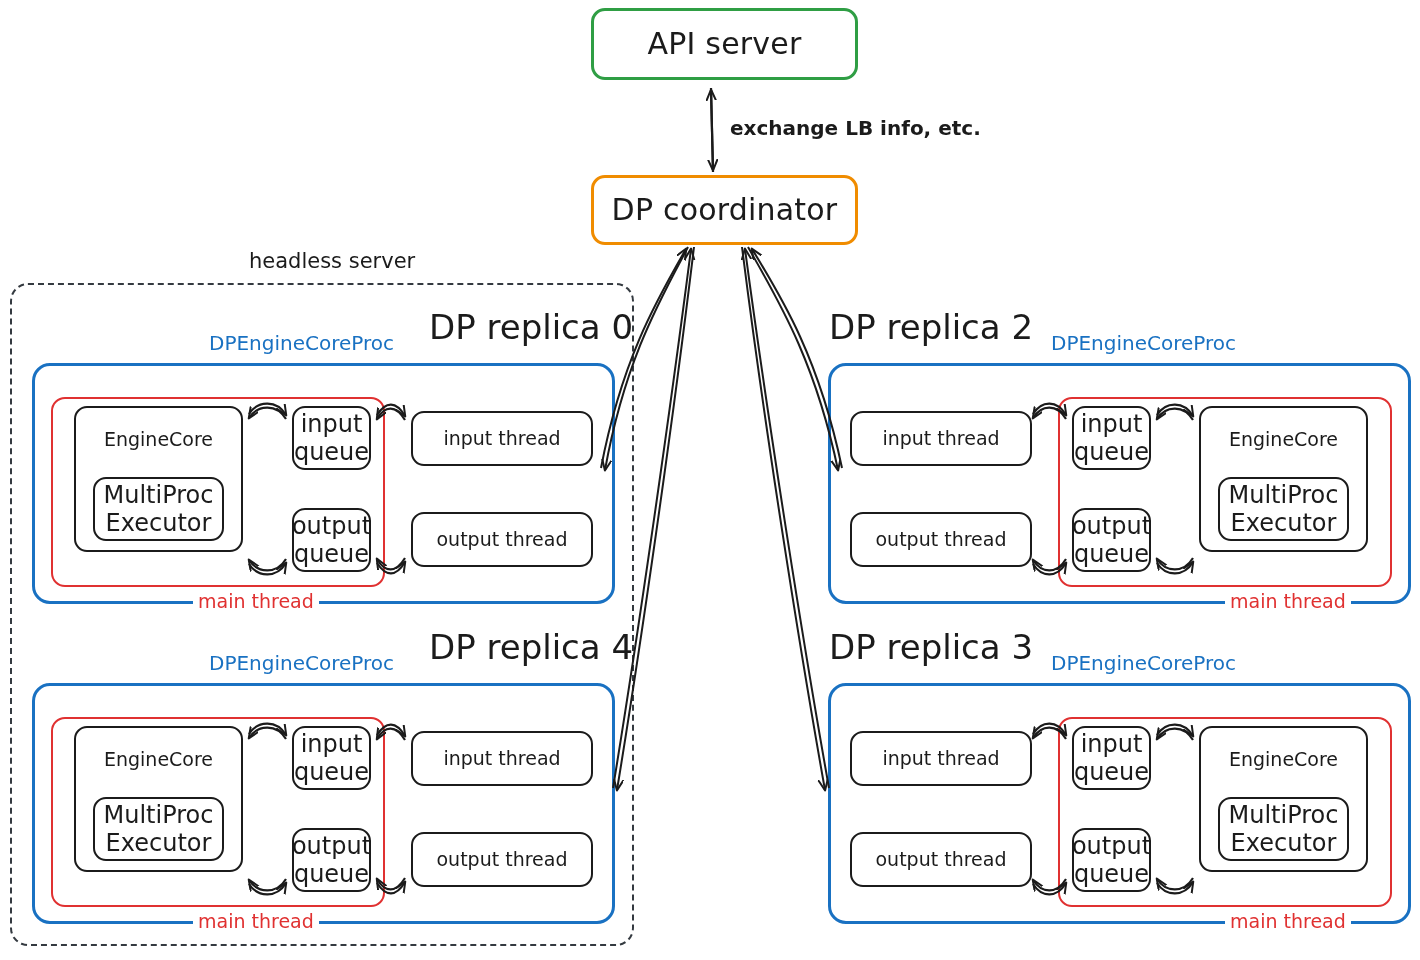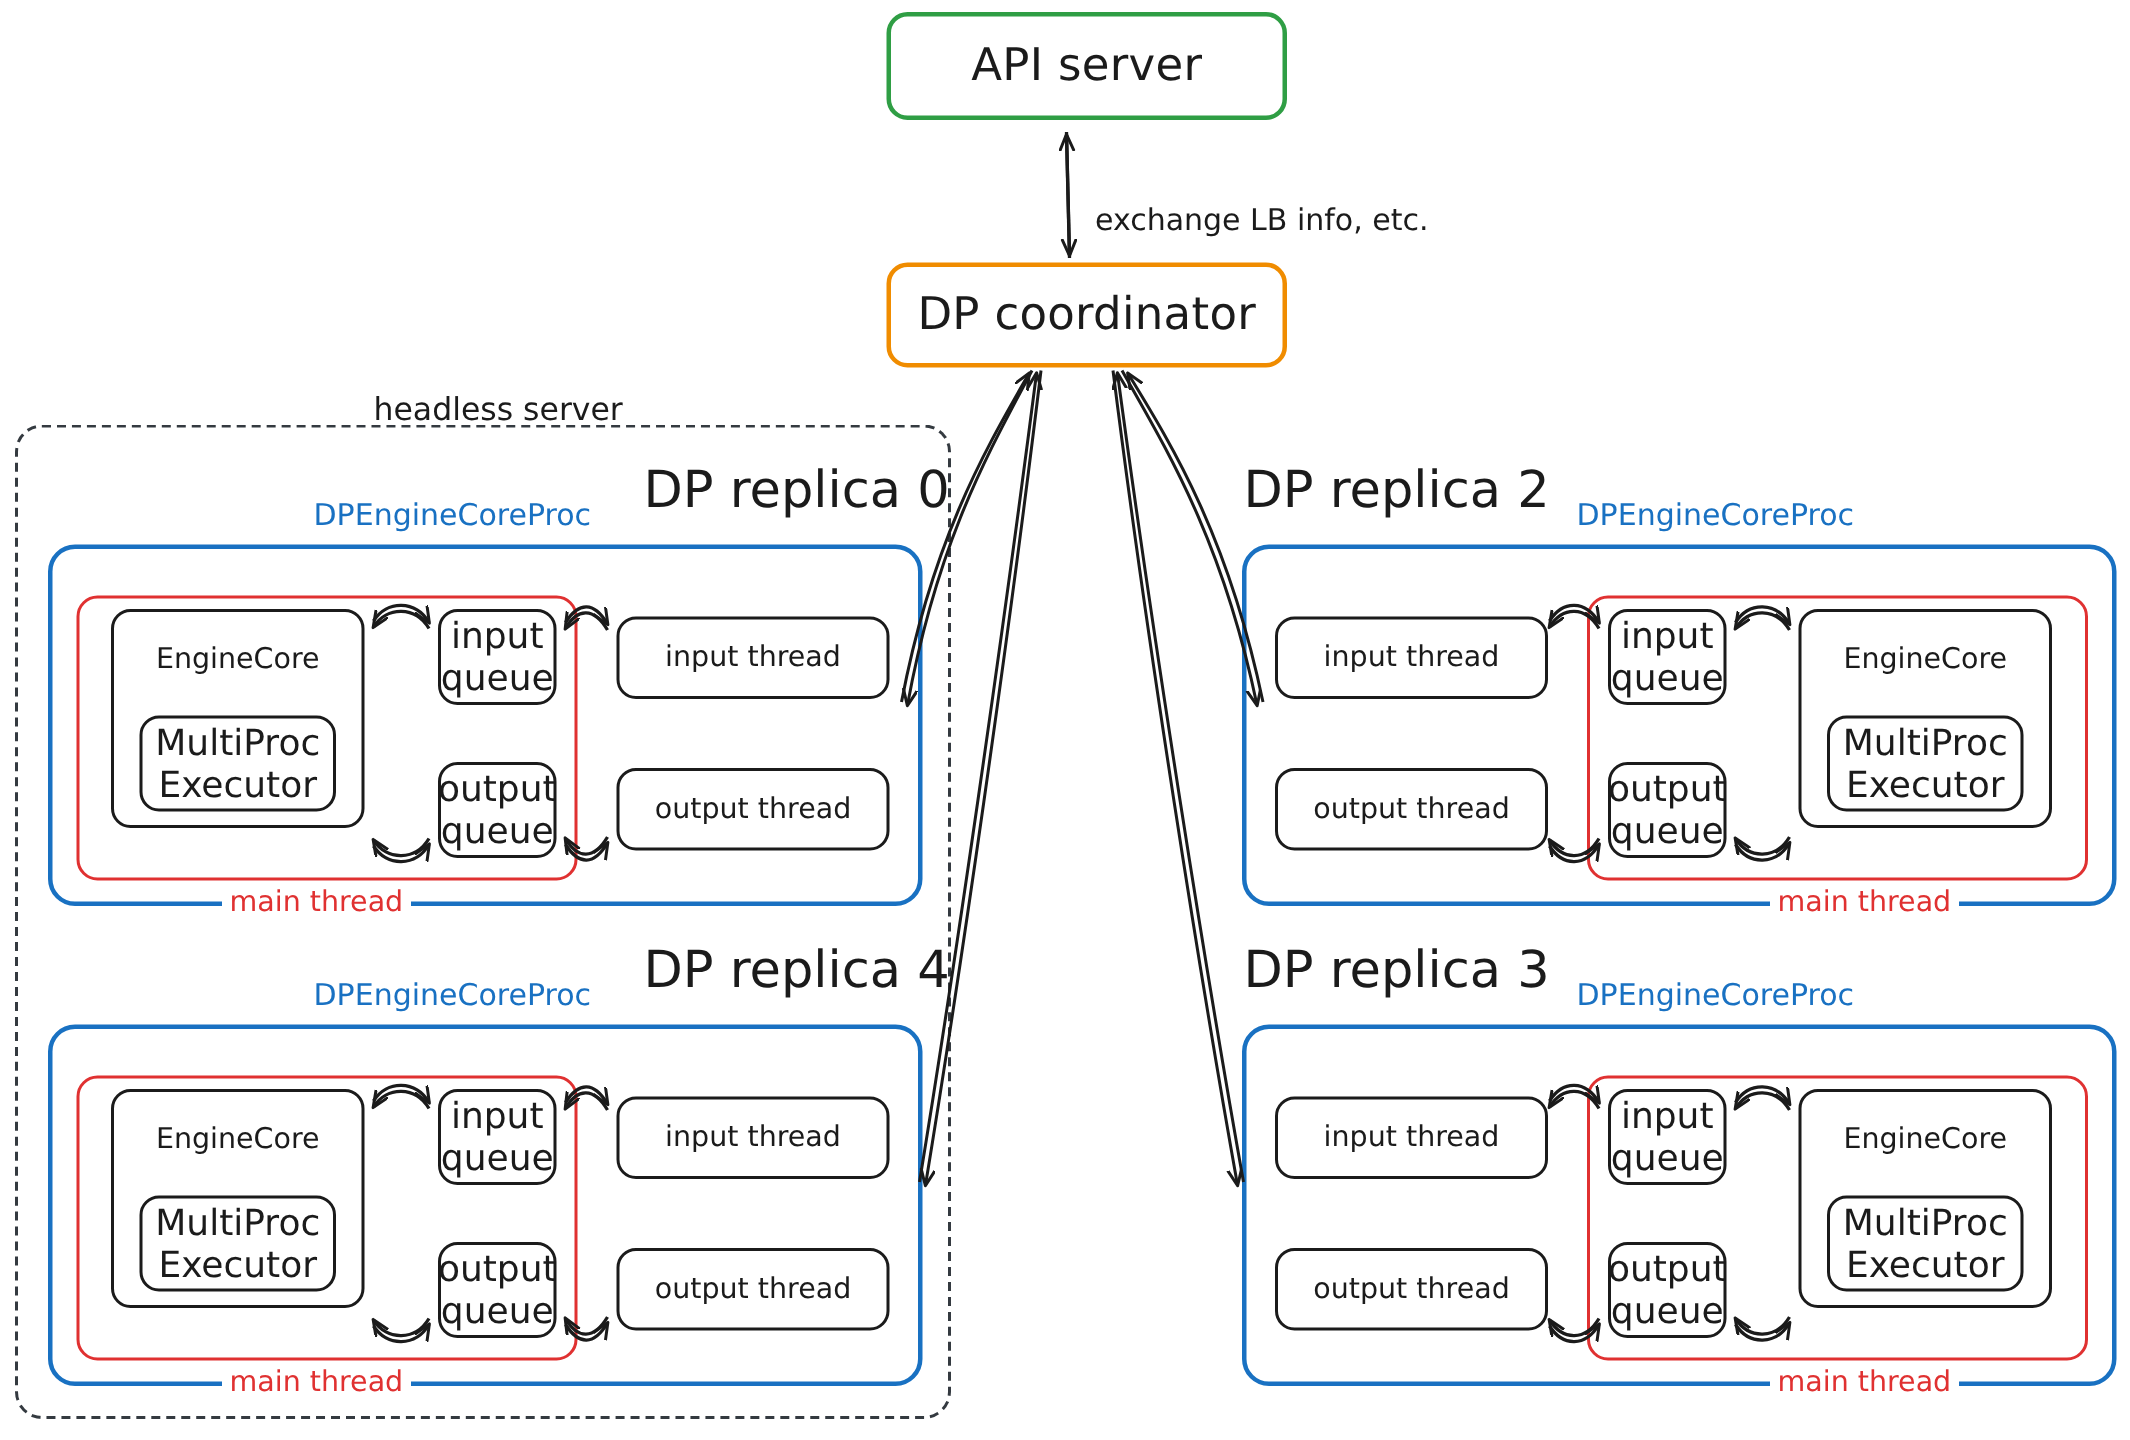--- a/index.html
+++ b/index.html
@@ -20,44 +20,44 @@
 
   .proc-box{ position:absolute; box-sizing:border-box; border:3px solid #1971c2;
              border-radius:18px; background:transparent; }
   .main-box{ position:absolute; box-sizing:border-box; border:2.4px solid #e03131;
              border-radius:14px; background:transparent; }
   .headless-box{ position:absolute; box-sizing:border-box;
              border:2.4px dashed #343a40; border-radius:18px; background:transparent; }
 
   .cap{ position:absolute; white-space:nowrap; }
   .cap-proc{ font-size:20px; color:#1971c2; }
-  .cap-main{ font-size:19px; color:#e03131; background:#fff; padding:0 5px; }
+  .cap-main{ font-size:19px; color:#e03131; background:#fff; padding:0 5px;margin-left:45px; }
   .cap-replica{ font-size:34px; color:#1b1b1b; }
-  .cap-headless{ font-size:21px; color:#1b1b1b;margin-top:12px; }
+  .cap-headless{ font-size:21px; color:#1b1b1b; }
   .cap-edge{ font-size:20px; color:#1b1b1b; }
 
   svg.wires{ position:absolute; left:0; top:0; width:1420px; height:960px;
              pointer-events:none; overflow:visible; }
   .ln{ fill:none; stroke:#1b1b1b; stroke-width:2.2px; }
   .ln2{ fill:none; stroke:#1b1b1b; stroke-width:2.0px; }
 </style>
 </head>
 <body>
 
 <div id="stage">
 
   <div class="node hdr api-server big-label" style="left:591px;top:8px;width:267px;height:72px;">
     <span>API server</span>
   </div>
 
   <div class="node hdr dp-coordinator big-label" style="left:591px;top:175px;width:267px;height:70px;">
     <span>DP coordinator</span>
   </div>
 
-  <div class="cap cap-edge" style="left:730px;top:134px;">
+  <div class="cap cap-edge" style="left:730px;top:116px;font-weight:bold;">
     <span>exchange LB info, etc.</span>
   </div>
 
   <div class="headless-box" style="left:10px;top:283px;width:624px;height:663px;"></div>
   <div class="cap cap-headless" style="left:249px;top:249px;">
     <span>headless server</span>
   </div>
 
   <div class="cap cap-replica" style="left:429px;top:307px;">
     <span>DP replica 0</span>

